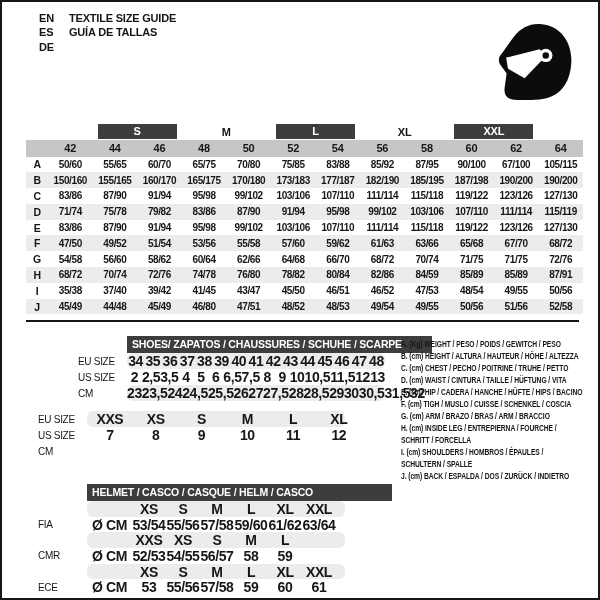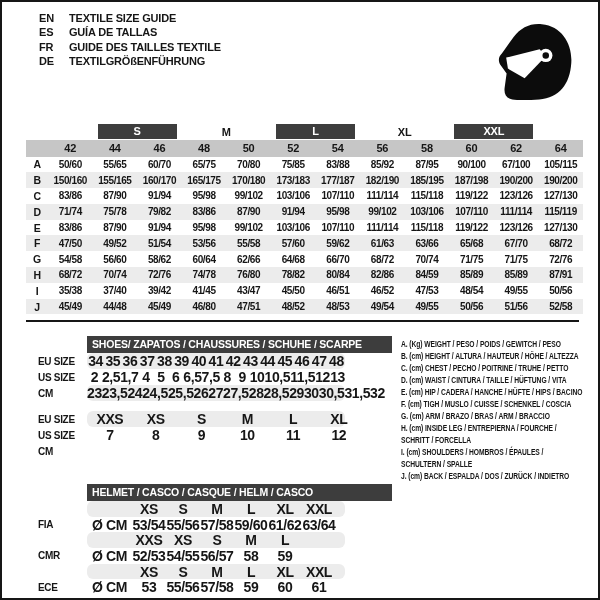--- a/index.html
+++ b/index.html
@@ -31,30 +31,30 @@
   .divider { position:absolute; left:24px; top:318px; width:553px; height:2px; background:#161616; }
   
   .section { position:absolute; left:36px; width:354px; }
   .sec-title {
     margin-left:49px; width:305px; box-sizing:border-box; background:#3d3d3d; color:#fff;
     font-weight:700; font-size:10.5px; height:17px; line-height:17px; padding-left:5px; letter-spacing:-0.2px;
     white-space:nowrap; overflow:hidden;
   }
   .sec-row { display:flex; align-items:center; height:16px; }
   .sec-row.slim { height:15.7px; }
-  .sec-label { width:49px; font-weight:700; font-size:10px; letter-spacing:-0.3px; }
+  .sec-label { width:49px; font-weight:400; font-size:10px; letter-spacing:-0.3px; }
   .sec-cells {
     width:258px; height:100%; display:grid; align-items:center; text-align:center;
     font-weight:700; font-size:14px; letter-spacing:-0.4px;border-radius:6px;
   }
   .sec-cells.striped { background:#ececec; }
   .cols-shoes  { grid-template-columns:repeat(15,1fr); }
   .cols-gloves { grid-template-columns:repeat(6,45.8px) 1fr; }
   .cols-helmet { grid-template-columns:45px repeat(6,34px) 1fr; }
-  #shoes  { top:334px; }
+  #shoes  { top:334px;margin-left:40px; }
   #gloves { top:409px; }
   #helmet { top:482px; }
   
   .legend {
     position:absolute; left:399px; top:336px; width:262px;
     transform:scaleX(0.70); transform-origin:left top;
     font-weight:700; font-size:9.6px; line-height:12px; letter-spacing:-0.1px;
   }
   .legend-item { margin:0; }
 </style>
@@ -66,26 +66,21 @@
   <div class="lang-header">
       <div class="lang-row">
         <div class="lang-code">EN</div>
         <div class="lang-text">TEXTILE SIZE GUIDE</div>
       </div>
       <div class="lang-row">
         <div class="lang-code">ES</div>
         <div class="lang-text">GUÍA DE TALLAS</div>
       </div>
       <div class="lang-row">
-        <div class="lang-code">FR</div>
-        <div class="lang-text">GUIDE DES TAILLES TEXTILE</div>
-      </div>
-      <div class="lang-row">
         <div class="lang-code">DE</div>
-        <div class="lang-text">TEXTILGRÖßENFÜHRUNG</div>
       </div>
     </div>
 
   <div class="helmet-icon">
     <svg viewBox="0 0 100 100" width="88" height="88" aria-hidden="true">
       <path fill="#0c0c0c" d="M60 7 C 83 9 95 30 93.5 51 C 92 75 80 90.5 57 92.5 C 45 93.5 32 93.5 26.5 92.5 C 19.5 91.3 16.8 86 17.8 79 L 20 63 L 13.5 54 C 9.8 48.8 10.8 44 15 39.8 L 28 21.5 C 36.5 11 46 5.8 60 7 Z"></path>
       <path fill="#ffffff" d="M19.5 45 L 57.5 35.5 L 64.5 43.5 L 40.5 68.5 L 21.5 57.5 Z"></path>
       <circle cx="64.5" cy="42.5" r="7.6" fill="#ffffff"></circle>
       <circle cx="64.5" cy="42.5" r="3.7" fill="#0c0c0c"></circle>
     </svg>
@@ -291,21 +286,21 @@
             <div class="sec-cell">46</div>
             <div class="sec-cell">47</div>
             <div class="sec-cell">48</div>
           </div>
         </div>
         <div class="sec-row">
           <div class="sec-label">US SIZE</div>
           <div class="sec-cells cols-shoes">
             <div class="sec-cell">2</div>
             <div class="sec-cell">2,5</div>
-            <div class="sec-cell">1,7</div>
+            <div class="sec-cell">3,5</div>
             <div class="sec-cell">4</div>
             <div class="sec-cell">5</div>
             <div class="sec-cell">6</div>
             <div class="sec-cell">6,5</div>
             <div class="sec-cell">7,5</div>
             <div class="sec-cell">8</div>
             <div class="sec-cell">9</div>
             <div class="sec-cell">10</div>
             <div class="sec-cell">10,5</div>
             <div class="sec-cell">11,5</div>

